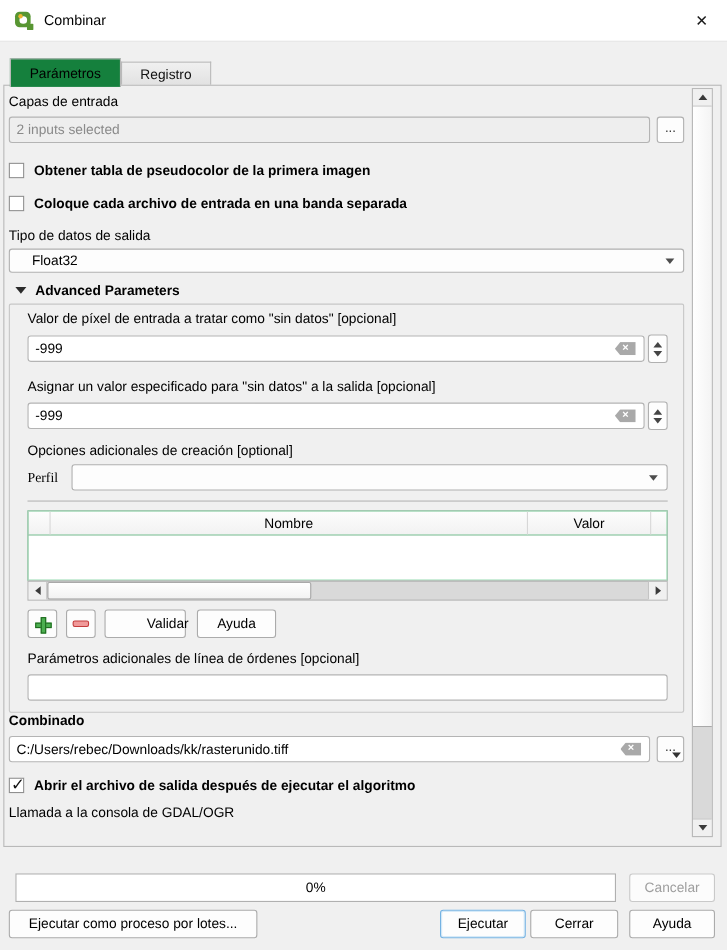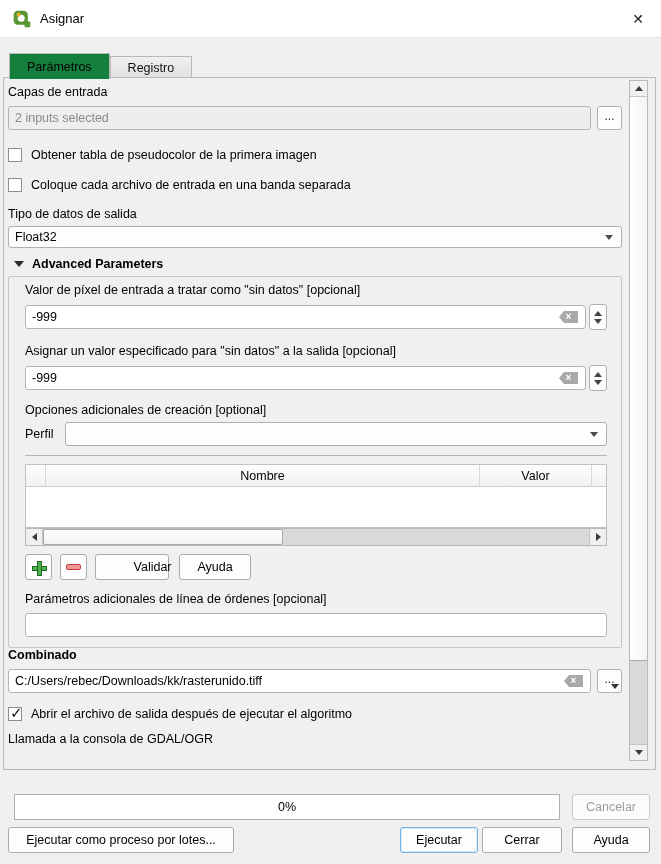--- a/index.html
+++ b/index.html
@@ -48,24 +48,24 @@
     font-size:12px; line-height:18px; text-align:center; position:relative; color:#333; }
   .browse-btn .menu-arrow { position:absolute; right:2px; bottom:3px; width:0; height:0;
     border-left:4px solid transparent; border-right:4px solid transparent;
     border-top:5px solid #333; }
 
   .checkbox-row { display:flex; align-items:center; height:17px; }
   .checkbox-row .box { width:14px; height:14px; background:#fff;
     border:1px solid #8f8f8f; margin-right:9px; flex:none; position:relative; }
   .checkbox-row.checked .box::after { content:"✓"; position:absolute; left:1px; top:-4px;
     font-size:15px; font-weight:bold; color:#111; }
-  .checkbox-row .cb-label { height:16px; line-height:16px; }
+  .checkbox-row .cb-label { height:16px; line-height:16px;font-weight:bold; }
 
   .combo { height:22px; background:#fdfdfd; border:1px solid #b0b0b0; border-radius:3px;
-    display:flex; align-items:center; padding:0 6px; position:relative; width:100%; }
+    display:flex; align-items:center; padding:0 20px; position:relative; width:100%; }
   .combo .arrow { position:absolute; right:8px; top:8px; width:0; height:0;
     border-left:4px solid transparent; border-right:4px solid transparent;
     border-top:5px solid #4d4d4d; }
 
   .adv-header { display:flex; align-items:center; margin-top:8px; height:16px; }
   .adv-header .tri { width:0; height:0; border-left:5px solid transparent;
     border-right:5px solid transparent; border-top:6px solid #2b2b2b; margin:0 8px 0 6px; }
   .adv-header .adv-title { font-weight:bold; font-size:12.5px; }
 
   .groupbox { margin-top:4px; border:1px solid #c6c6c6; border-radius:2px;
@@ -80,21 +80,21 @@
     background:#a9a9a9; clip-path:polygon(26% 0,100% 0,100% 100%,26% 100%,0 50%);
     color:#fff; font-size:10px; line-height:12px; text-align:center; font-weight:bold; }
   .spinner { width:18px; height:26px; margin-left:3px; flex:none;
     background:#fdfdfd; border:1px solid #b0b0b0; border-radius:3px;
     display:flex; flex-direction:column; align-items:center; justify-content:center; }
   .spin-up { width:0; height:0; border-left:4px solid transparent; border-right:4px solid transparent;
     border-bottom:5px solid #444; margin-bottom:3px; }
   .spin-down { width:0; height:0; border-left:4px solid transparent; border-right:4px solid transparent;
     border-top:5px solid #444; }
 
-  .profile-row { display:flex; align-items:center; margin-top:4px; height:24px; }
+  .profile-row { display:flex; align-items:center; margin-top:4px; height:24px;font-family:Liberation Serif, serif; }
   .profile-row .p-lbl { width:40px; flex:none; }
   .hsep { border-top:1px solid #b5b5b5; margin-top:9px; }
 
   .opt-table { margin-top:8px; border:1px solid #c2c2c2; background:#22c55e; }
   .opt-thead { display:flex; height:22px; background:linear-gradient(#fdfdfd,#f2f2f2);
     border-bottom:1px solid #cfcfcf; }
   .opt-th { display:flex; align-items:center; justify-content:center; font-size:12.5px; }
   .opt-th.gutter { width:20px; border-right:1px solid #d7d7d7; }
   .opt-th.name { flex:1; border-right:1px solid #d7d7d7; }
   .opt-th.value { width:112px; border-right:1px solid #d7d7d7; }
@@ -161,21 +161,21 @@
 
 <div class="dialog">
 
   <div class="titlebar">
     <svg class="app-icon" viewBox="0 0 24 24">
       <rect x="2" y="2" width="17" height="17" rx="5" fill="#589632"></rect>
       <rect x="15" y="15" width="7" height="7" rx="1" fill="#589632"></rect>
       <circle cx="11" cy="11" r="4.2" fill="#ffffff"></circle>
       <circle cx="8" cy="7" r="2.4" fill="#eeb430"></circle>
     </svg>
-    <span class="title">Asignar</span>
+    <span class="title">Combinar</span>
     <div class="win-close">
       <span>✕</span>
     </div>
   </div>
 
   <div class="tabs">
     <div class="tab active">
       <span>Parámetros</span>
     </div>
     <div class="tab inactive">

